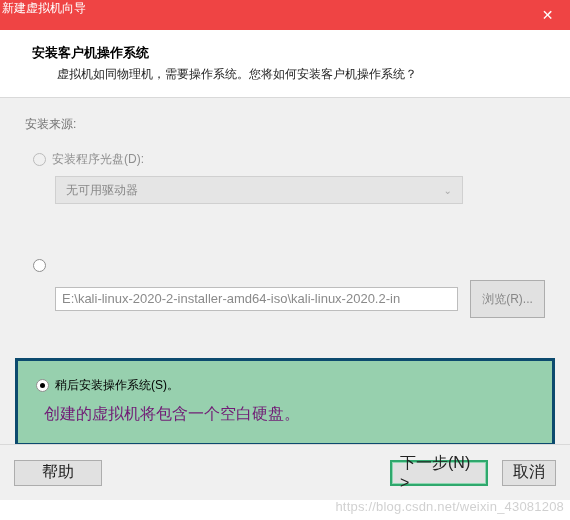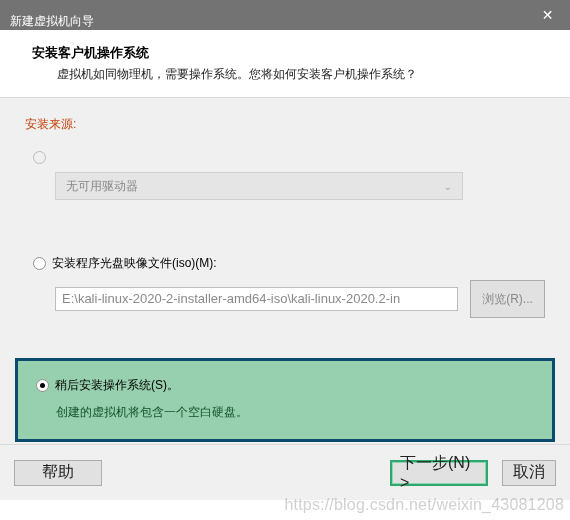--- a/index.html
+++ b/index.html
@@ -7,25 +7,25 @@
     font-family: "Microsoft YaHei", "Segoe UI", Tahoma, sans-serif;
     font-size: 12px;
     background: #fff;
     width: 570px;
     height: 520px;
     overflow: hidden;
     color: #000;
   }
   .titlebar {
     height: 30px;
-    background: #737373;
+    background: #ef4444;
     color: #fff;
     display: flex;
-    align-items: flex-end;
-    padding-left: 10px;
+    align-items: flex-start;
+    padding-left: 2px;
     font-size: 12px;
   }
   .titlebar .spacer { flex: 1; }
   .close-btn {
     width: 45px;
     height: 30px;
     display: flex;
     align-items: center;
     justify-content: center;
     color: #fff;
@@ -49,21 +49,21 @@
   }
   .body {
     background: #f0f0f0;
     padding: 18px 25px 0 25px;
     height: 402px;
     position: relative;
   }
   .source-label {
     font-size: 12px;
     margin-bottom: 18px;
-    color: #c2410c;
+    color: #737373;
   }
   .option-row {
     display: flex;
     align-items: center;
     margin-bottom: 8px;
     margin-left: 8px;
     font-size: 12px;
   }
   .option-row.disabled { color: #8f8f8f; }
   .radio {
@@ -131,24 +131,24 @@
   }
   .gap2 { height: 40px; }
   .highlight {
     background: #97d0ae;
     border: 3px solid #0c4a6e;
     margin-left: -10px;
     margin-right: -10px;
     padding: 16px 18px 18px 18px;
   }
   .hint {
-    margin-left: 20px;
+    margin-left: 8px;
     margin-top: 10px;
-    font-size: 12px;
-    color: #14532d;
+    font-size: 16px;
+    color: #701a75;
   }
   .footer {
     position: absolute;
     bottom: 0; left: 0; right: 0;
     height: 56px;
     border-top: 1px solid #d9d9d9;
     background: #f0f0f0;
     display: flex;
     align-items: center;
     padding: 0 14px;
@@ -172,21 +172,21 @@
     background: #e1e1e1;
     box-shadow: inset 0 0 0 1px #8fd7b2;
   }
   .footer .spacer { flex: 1; }
   .footer .gap { width: 6px; }
   .footer .gap2b { width: 14px; }
   .watermark {
     position: absolute;
     right: 6px;
     bottom: 6px;
-    font-size: 16px;
+    font-size: 13px;
     color: rgba(120,120,120,0.35);
     letter-spacing: 0.2px;
     pointer-events: none;
   }
 </style>
 </head>
 <body>
 
 <div class="titlebar">
   <span>新建虚拟机向导</span>
@@ -197,31 +197,31 @@
 <div class="header">
   <div class="header-title">安装客户机操作系统</div>
   <div class="header-sub">虚拟机如同物理机，需要操作系统。您将如何安装客户机操作系统？</div>
 </div>
 
 <div class="body">
   <div class="source-label">安装来源:</div>
 
   <div class="option-row disabled">
     <span class="radio disabled"></span>
+    <span>安装程序光盘(D):</span>
   </div>
   <div class="drive-select">
     <span>无可用驱动器</span>
     <span class="chevron">⌄</span>
   </div>
 
   <div class="gap1"></div>
 
   <div class="option-row">
     <span class="radio"></span>
-    <span>安装程序光盘映像文件(iso)(M):</span>
   </div>
   <div class="iso-row">
     <div class="iso-input">E:\kali-linux-2020-2-installer-amd64-iso\kali-linux-2020.2-in</div>
     <div class="browse-btn">浏览(R)...</div>
   </div>
 
   <div class="gap2"></div>
 
   <div class="highlight">
     <div class="option-row" style="margin-left:0">

